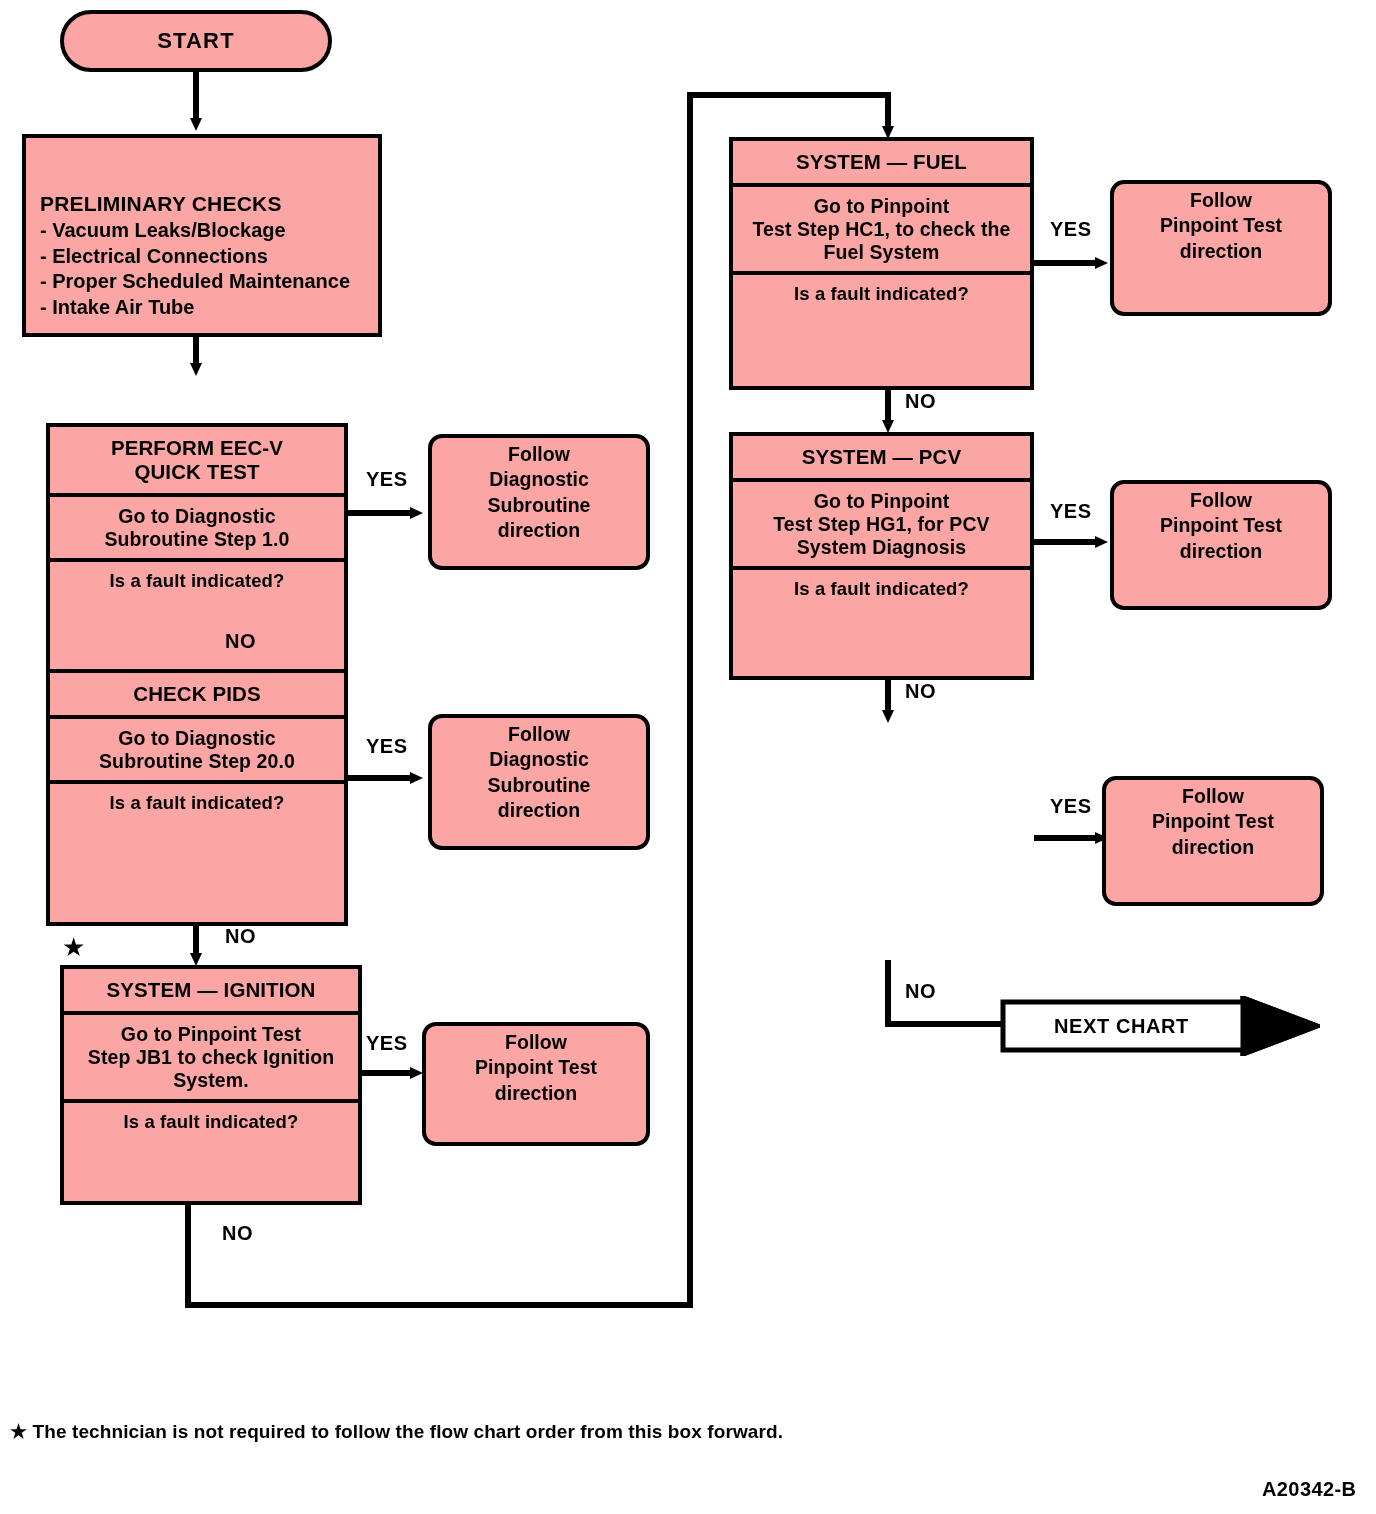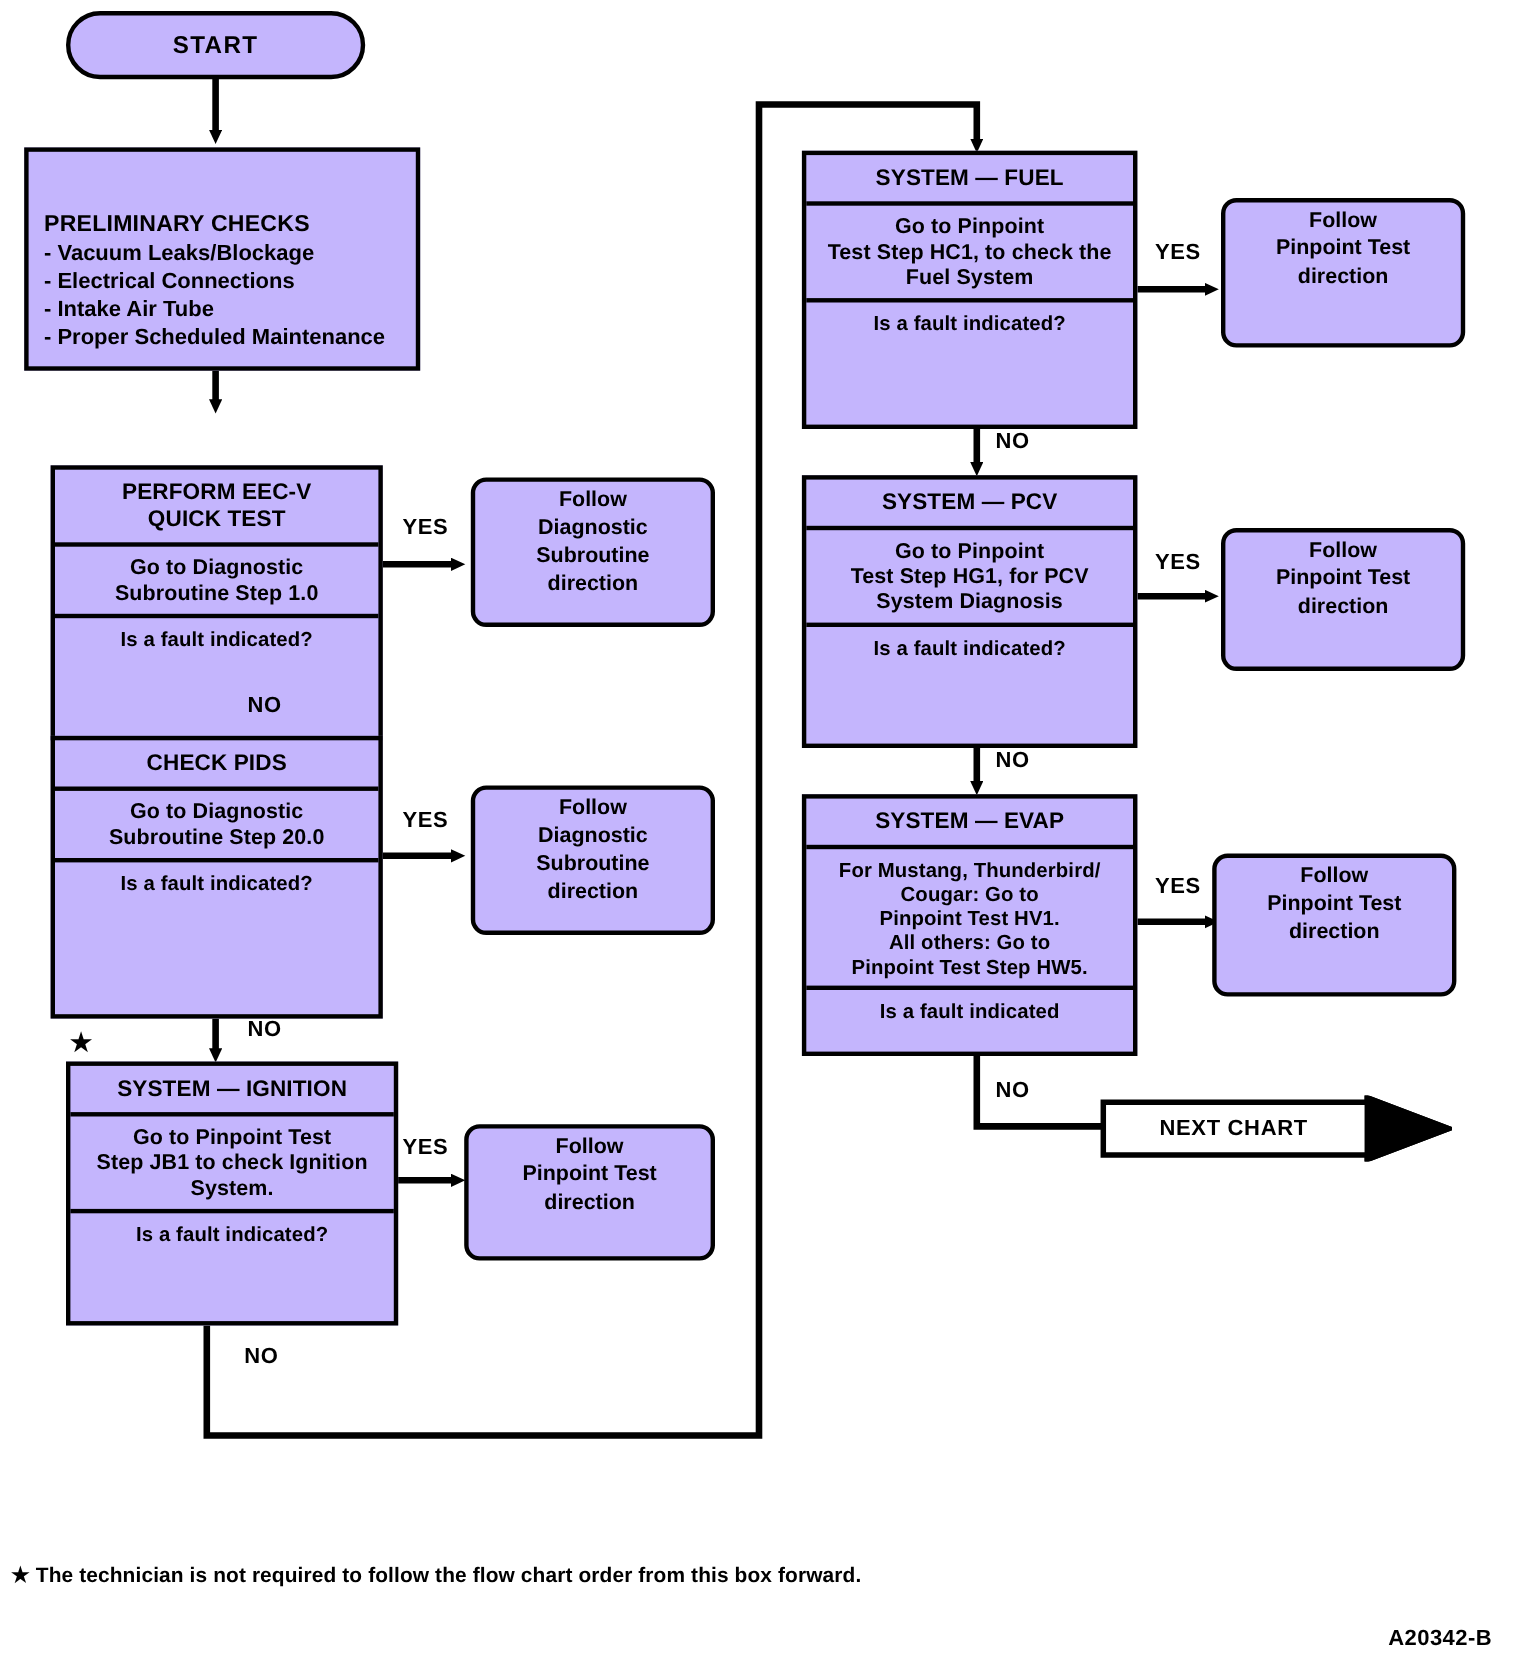--- a/index.html
+++ b/index.html
@@ -23,21 +23,21 @@
     left: 0;
     top: 0;
     width: 1376px;
     height: 1514px;
   }
 
   
   .node {
     position: absolute;
     box-sizing: border-box;
-    background: #c4b5fd;
+    background: #fca5a5;
     border: 4px solid #000000;
     z-index: 3;
   }
   .node.proc {
     border-radius: 0;
   }
   .node.terminal {
     border-radius: 44px;
     display: flex;
     align-items: center;
@@ -215,22 +215,22 @@
 
   <div class="node terminal" style="left:60px; top:10px; width:272px; height:62px;">
     <span class="terminal-label">START</span>
   </div>
 
   <div class="node proc" style="left:22px; top:134px; width:360px; height:203px;">
     <div class="checks">
       <div class="title">PRELIMINARY CHECKS</div>
       <div class="item">- Vacuum Leaks/Blockage</div>
       <div class="item">- Electrical Connections</div>
+      <div class="item">- Proper Scheduled Maintenance</div>
       <div class="item">- Intake Air Tube</div>
-      <div class="item">- Proper Scheduled Maintenance</div>
     </div>
   </div>
 
   <div class="node proc" style="left:46px; top:375px; width:302px; height:250px;margin-top:48px;">
     <div class="seg head rule">
       <div>PERFORM EEC-V</div>
       <div>QUICK TEST</div>
     </div>
     <div class="seg body rule">
       <div>Go to Diagnostic</div>
@@ -324,31 +324,20 @@
   <div class="blabel" style="left:905px; top:680px;">NO</div>
 
   <div class="node rounded" style="left:1110px; top:480px; width:222px; height:130px;">
     <div class="rounded-label">
       <div>Follow</div>
       <div>Pinpoint Test</div>
       <div>direction</div>
     </div>
   </div>
 
-  <div class="node proc" style="left:729px; top:722px; width:305px; height:238px;">
-    <div class="seg head rule">SYSTEM — EVAP</div>
-    <div class="seg body rule" style="font-size:18.5px;">
-      <div>For Mustang, Thunderbird/</div>
-      <div>Cougar: Go to</div>
-      <div>Pinpoint Test HV1.</div>
-      <div>All others: Go to</div>
-      <div>Pinpoint Test Step HW5.</div>
-    </div>
-    <div class="seg ask fill">Is a fault indicated</div>
-  </div>
   <div class="blabel" style="left:1050px; top:795px;">YES</div>
   <div class="blabel" style="left:905px; top:980px;">NO</div>
 
   <div class="node rounded" style="left:1102px; top:776px; width:222px; height:130px;">
     <div class="rounded-label">
       <div>Follow</div>
       <div>Pinpoint Test</div>
       <div>direction</div>
     </div>
   </div>

